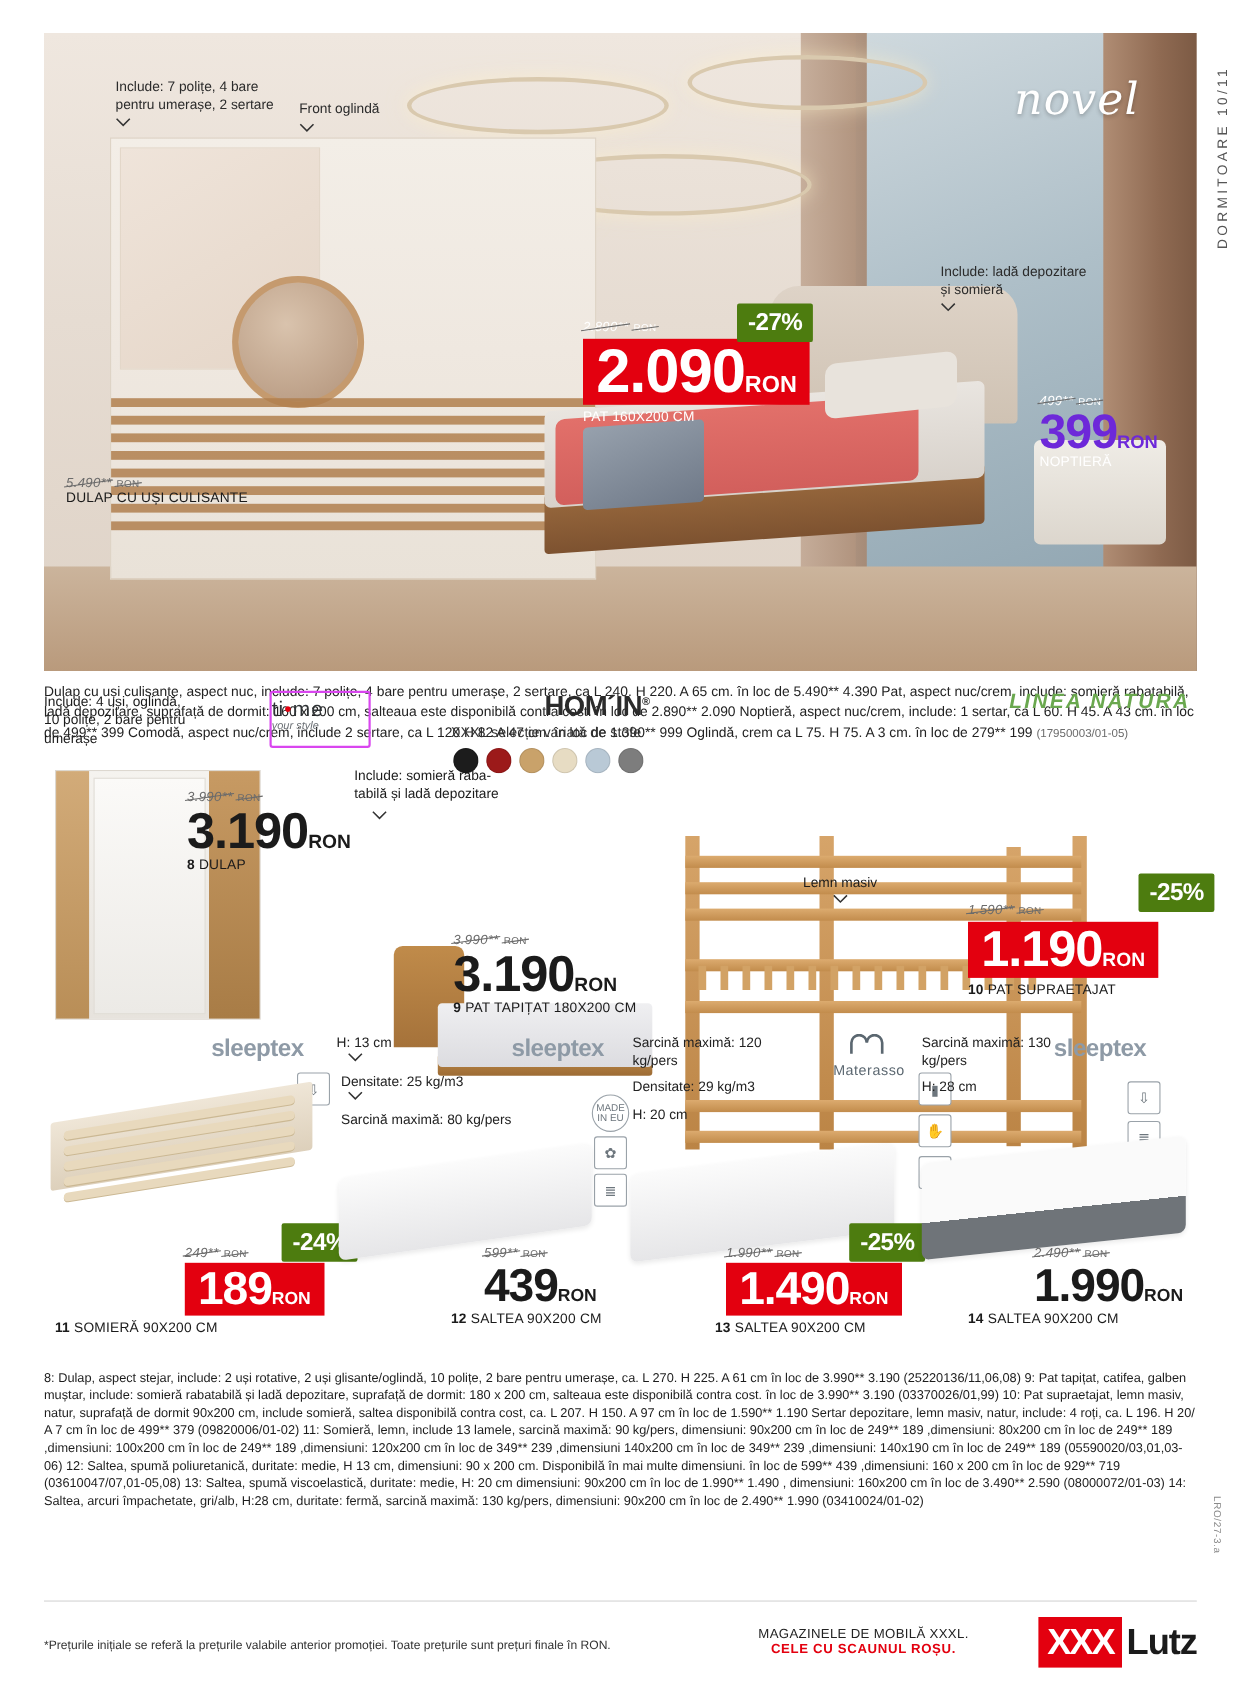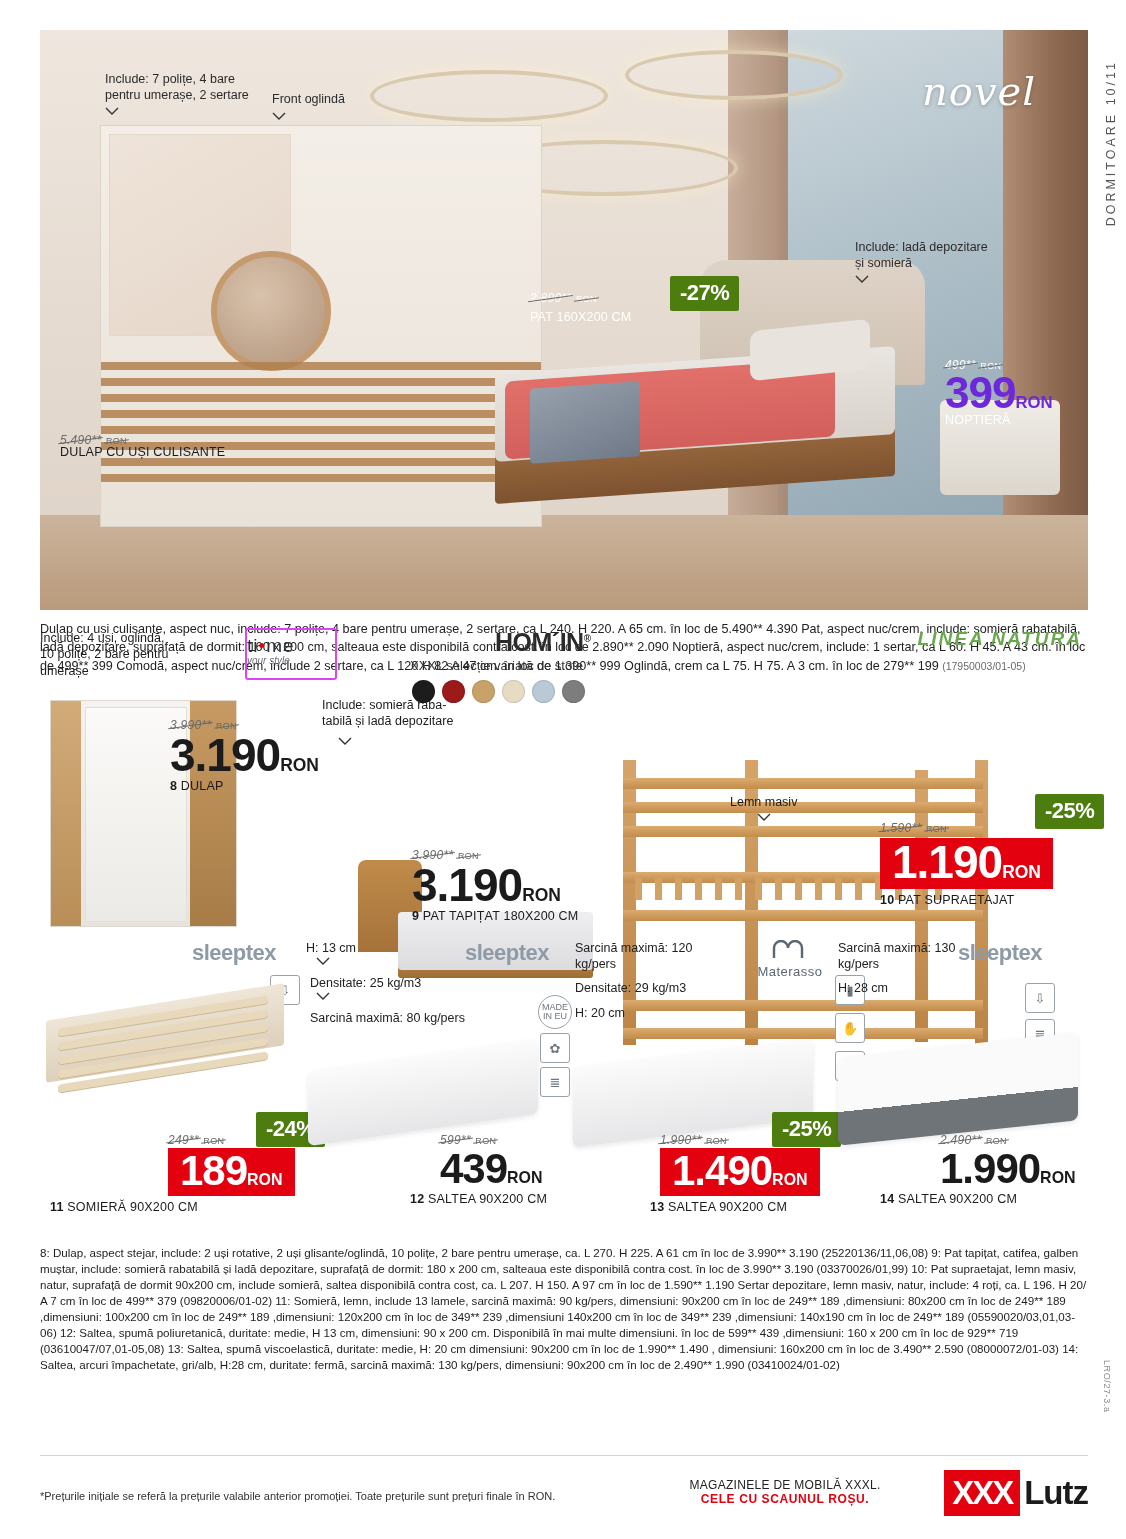--- a/index.html
+++ b/index.html
@@ -372,20 +372,25 @@
       <span class="old-price" style="font-style:normal;font-size:9px">RON</span>
     </div>
     <div class="cap" style="margin-top:3px;">DULAP CU UȘI CULISANTE</div>
   </div>
 
   <div class="pricetag" style="left:530px;top:288px;">
     <div style="position:relative;height:18px;">
       <span class="old-price" style="color:#fff;">2.890**</span>
       <span class="old-price" style="font-style:normal;font-size:9px;color:#fff;">RON</span>
       <span class="badge" style="position:absolute;left:140px;top:-12px;">-27%</span>
+    </div>
+    <div class="red-box" style="margin-top:2px;">
+      <span class="big-price" style="font-size:56px;">
+        <span>2.090</span><span class="ron-sm">RON</span>
+      </span>
     </div>
     <div class="cap" style="margin-top:4px;color:#fff;">PAT 160X200 CM</div>
   </div>
 
   <div class="pricetag" style="left:945px;top:355px;">
     <div>
       <span class="old-price" style="color:#fff;">499**</span>
       <span class="old-price" style="font-style:normal;font-size:9px;color:#fff;">RON</span>
     </div>
     <div class="big-price" style="font-size:44px;color:#6d28d9;">

